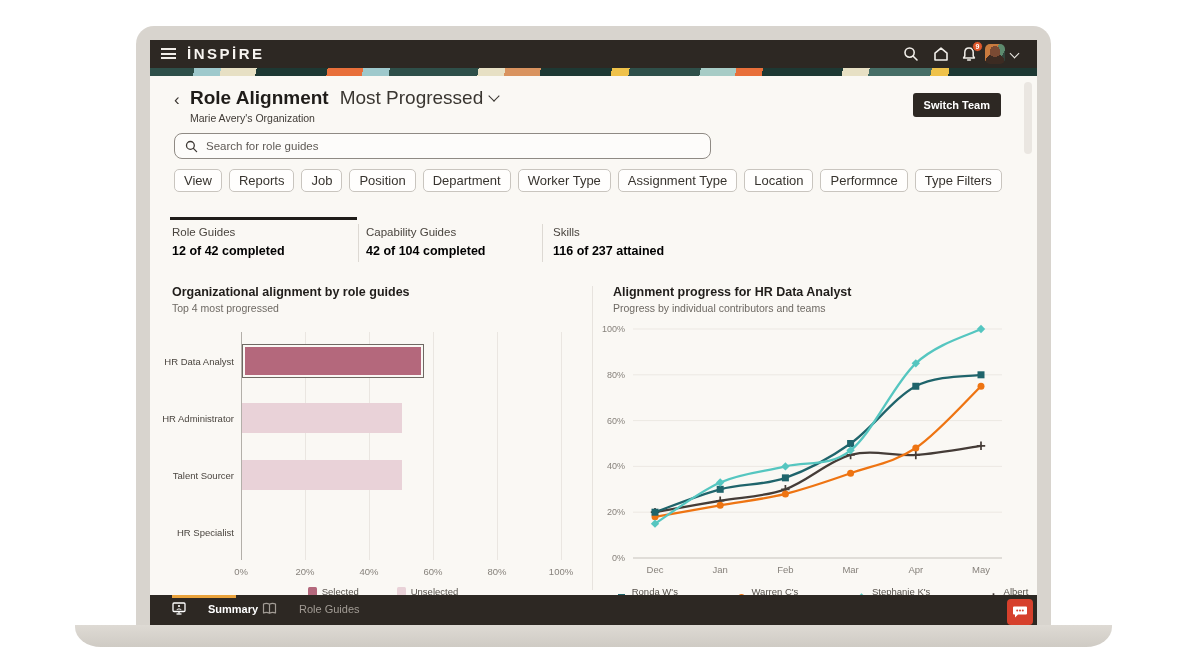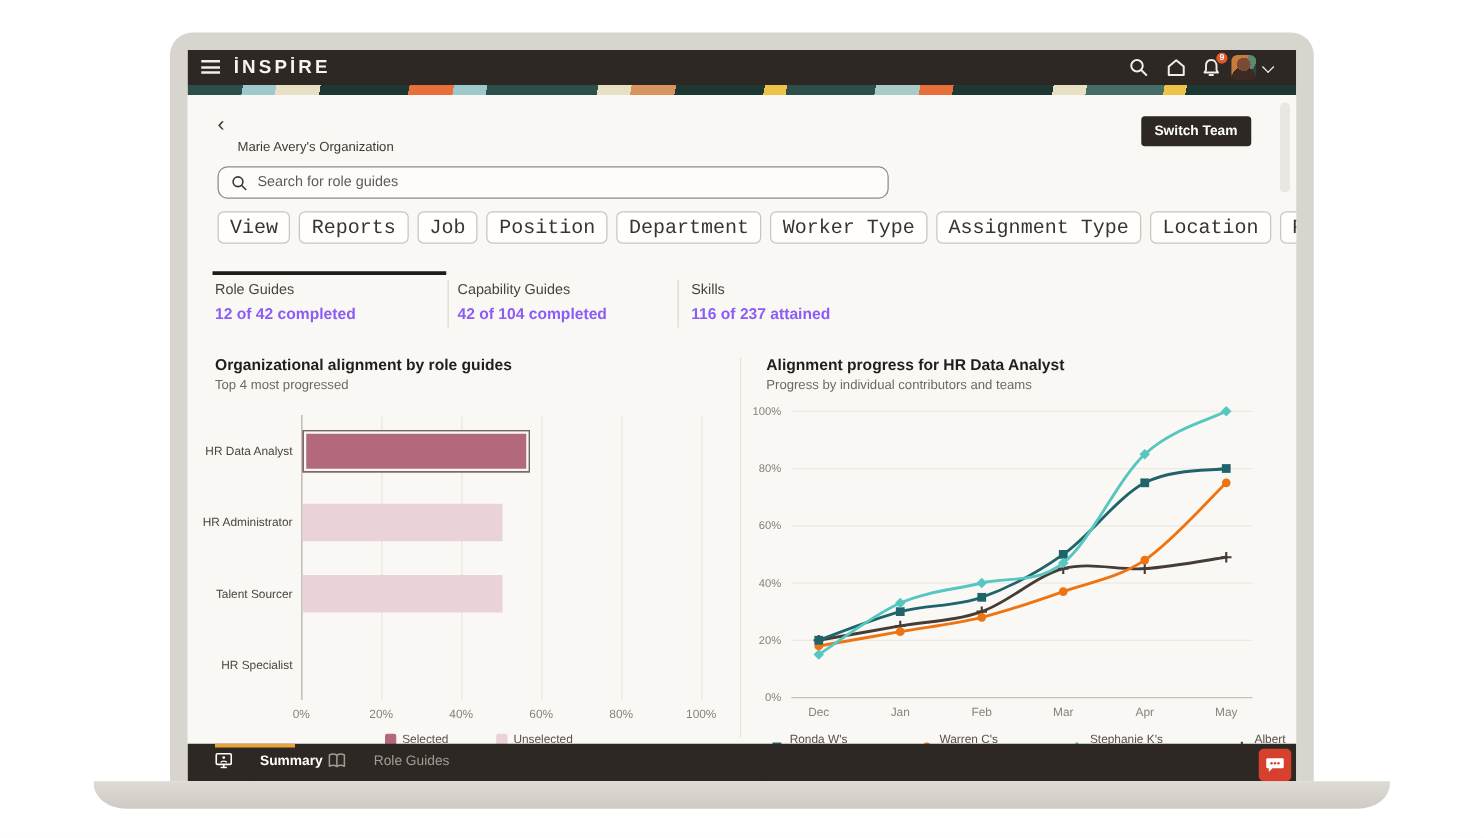--- a/index.html
+++ b/index.html
@@ -55,27 +55,27 @@
 
   
   .searchbox { position:absolute; left:24px; top:93px; width:537px; height:26px; background:#fdfcfa;
                border:1px solid #8f8a84; border-radius:8px; display:flex; align-items:center; }
   .searchbox svg { margin-left:10px; }
   .searchbox input { flex:1; border:none; outline:none; background:transparent; font-family:inherit;
                      font-size:11.5px; color:#38342f; padding:0 8px; }
   .searchbox input::placeholder { color:#5f5a55; }
   .filter-row { position:absolute; left:24px; top:129px; display:flex; gap:7px; }
   .chip { background:#fffefd; border:1px solid #c9c5bf; border-radius:5px; padding:3px 9px;
-          font-family:Liberation Mono, monospace; font-size:16px; color:#38342f; cursor:pointer; white-space:nowrap; }
+          font-family:Liberation Sans, sans-serif; font-size:13px; color:#38342f; cursor:pointer; white-space:nowrap; }
 
   
   .tab-indicator { position:absolute; left:20px; top:177px; width:187px; height:2.5px; background:#1f1c19; }
   .tab { position:absolute; top:186px; cursor:pointer; }
   .tab .t-label { font-size:11.5px; color:#49443e; }
-  .tab .t-value { font-size:12.5px; font-weight:bold; color:#8b5cf6; margin-top:6px; }
+  .tab .t-value { font-size:12.5px; font-weight:bold; color:#000000; margin-top:6px; }
   .tab-divider { position:absolute; top:184px; width:1px; height:38px; background:#ddd9d3; }
 
   
   .chart-title { position:absolute; font-size:12.5px; font-weight:bold; color:#201d1a; }
   .chart-sub { position:absolute; font-size:10.5px; color:#6e6963; }
   .charts-divider { position:absolute; left:442px; top:246px; width:1px; height:304px; background:#e7e3de; }
 
   
   .bar-plot { position:absolute; left:91px; top:292px; width:320px; height:228px; }
   .vgrid { position:absolute; top:0; width:1px; height:228px; background:#eae6e1; }
@@ -130,20 +130,27 @@
       </svg>
       <div class="badge">9</div>
       <div class="avatar"></div>
       <div class="tb-chevron"></div>
     </div>
 
     <div class="banner"></div>
     <div class="scroll-thumb"></div>
 
     <div class="back">‹</div>
+    <div class="title-row">
+      <span class="page-title">Role Alignment</span>
+      <span class="title-dd">
+        <span>Most Progressed</span>
+        <span class="dd-chevron"></span>
+      </span>
+    </div>
     <div class="org">Marie Avery's Organization</div>
     <button class="switch-btn">Switch Team</button>
 
     <div class="searchbox">
       <svg width="13" height="13" viewBox="0 0 13 13">
         <circle cx="5.4" cy="5.4" r="3.9" fill="none" stroke="#3c3733" stroke-width="1.3"></circle>
         <line x1="8.4" y1="8.4" x2="11.6" y2="11.6" stroke="#3c3733" stroke-width="1.3" stroke-linecap="round"></line>
       </svg>
       <input type="text" placeholder="Search for role guides" style="">
     </div>

